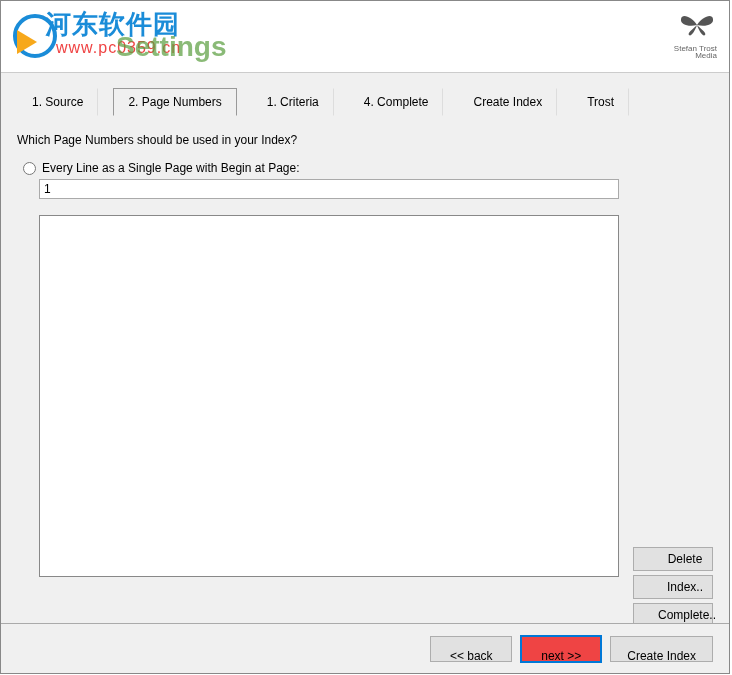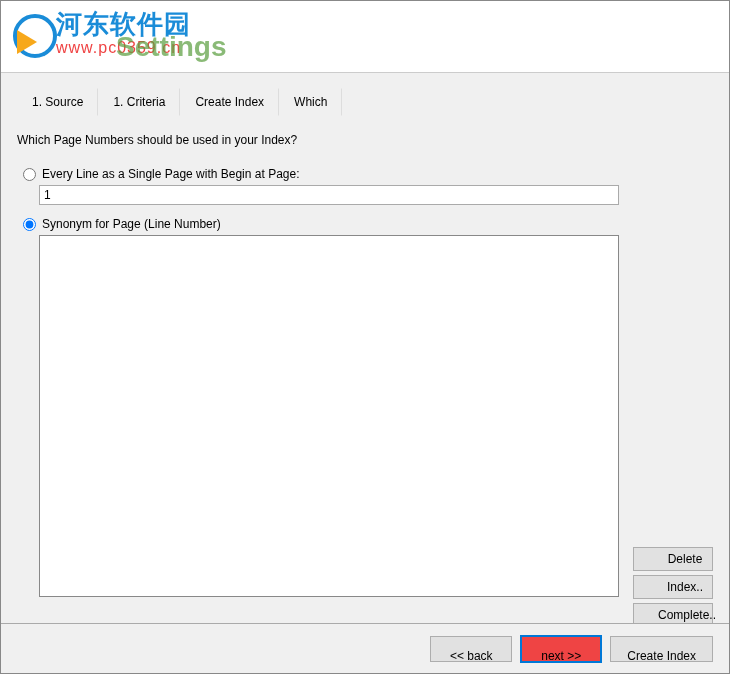--- a/index.html
+++ b/index.html
@@ -58,21 +58,21 @@
       left: 6px;
       width: 0;
       height: 0;
       border-top: 12px solid transparent;
       border-bottom: 12px solid transparent;
       border-left: 20px solid #f7a81b;
       z-index: 2;
     }
     .watermark-text {
       position: absolute;
-      left: 55px;
+      left: 44px;
       top: 6px;
       font-size: 26px;
       font-weight: bold;
       color: #1a8cd8;
       letter-spacing: 1px;
     }
     .watermark-url {
       position: absolute;
       left: 55px;
       top: 38px;
@@ -107,21 +107,21 @@
       margin-top: -2px;
     }
     .content {
       padding: 14px 16px 0 16px;
       background: #f0f0f0;
       height: calc(100% - 72px - 50px);
       position: relative;
     }
     .tabs {
       display: flex;
-      gap: 0;
+      gap: 15px;
     }
     .tab {
       padding: 6px 14px;
       background: #f0f0f0;
       border: 1px solid transparent;
       cursor: pointer;
       font-size: 12px;
       position: relative;
       top: 1px;
     }
@@ -129,21 +129,21 @@
       border: 1px solid #999;
       border-bottom: 1px solid #f0f0f0;
       background: #f0f0f0;
       z-index: 2;
     }
     .tab:not(.active) {
       border-right: 1px solid #ddd;
     }
     .question {
       margin-top: 18px;
-      margin-bottom: 20px;
+      margin-bottom: 14px;
       font-size: 12px;
       color: #000;
     }
     .radio-row {
       display: flex;
       align-items: center;
       margin-left: 6px;
       margin-bottom: 4px;
     }
     .radio-row input[type="radio"] {
@@ -220,42 +220,52 @@
   <div class="header">
     <div class="header-logo">
       <div class="logo-icon">
         <div class="logo-circle"></div>
         <div class="logo-arrow"></div>
       </div>
       <div class="watermark-text">河东软件园</div>
       <div class="watermark-url">www.pc0359.cn</div>
     </div>
     <div class="app-title">Settings</div>
+    <div class="butterfly">
+      <div class="butterfly-icon">
+        <svg width="40" height="32" viewBox="0 0 40 32">
+          <path d="M20 16 C15 8, 5 4, 4 10 C3 16, 12 18, 20 16 Z" fill="#555"></path>
+          <path d="M20 16 C25 8, 35 4, 36 10 C37 16, 28 18, 20 16 Z" fill="#555"></path>
+          <path d="M20 16 C16 20, 10 24, 12 26 C14 28, 18 22, 20 16 Z" fill="#555"></path>
+          <path d="M20 16 C24 20, 30 24, 28 26 C26 28, 22 22, 20 16 Z" fill="#555"></path>
+        </svg>
+      </div>
+      <div class="butterfly-text">Stefan Trost</div>
+      <div class="butterfly-text">Media</div>
+    </div>
   </div>
 
   <div class="content">
     <div class="tabs">
       <div class="tab">1. Source</div>
+      <div class="tab active">2. Page Numbers</div>
       <div class="tab">1. Criteria</div>
+      <div class="tab">4. Complete</div>
       <div class="tab">Create Index</div>
-      <div class="tab">Which</div>
+      <div class="tab">Trost</div>
     </div>
 
     <div class="question">Which Page Numbers should be used in your Index?</div>
 
     <div class="radio-row">
       <input type="radio" name="pageopt" style="">
       <label>Every Line as a Single Page with Begin at Page:</label>
     </div>
     <input type="text" class="page-input" value="1" style="">
 
-    <div class="radio-row">
-      <input type="radio" name="pageopt" checked="" style="">
-      <label>Synonym for Page (Line Number)</label>
-    </div>
     <div class="synonym-box"></div>
 
     <div class="side-buttons">
       <button class="side-btn">Delete</button>
       <button class="side-btn">Index..</button>
       <button class="side-btn">Complete..</button>
       <button class="side-btn">Read Out</button>
     </div>
   </div>
 

